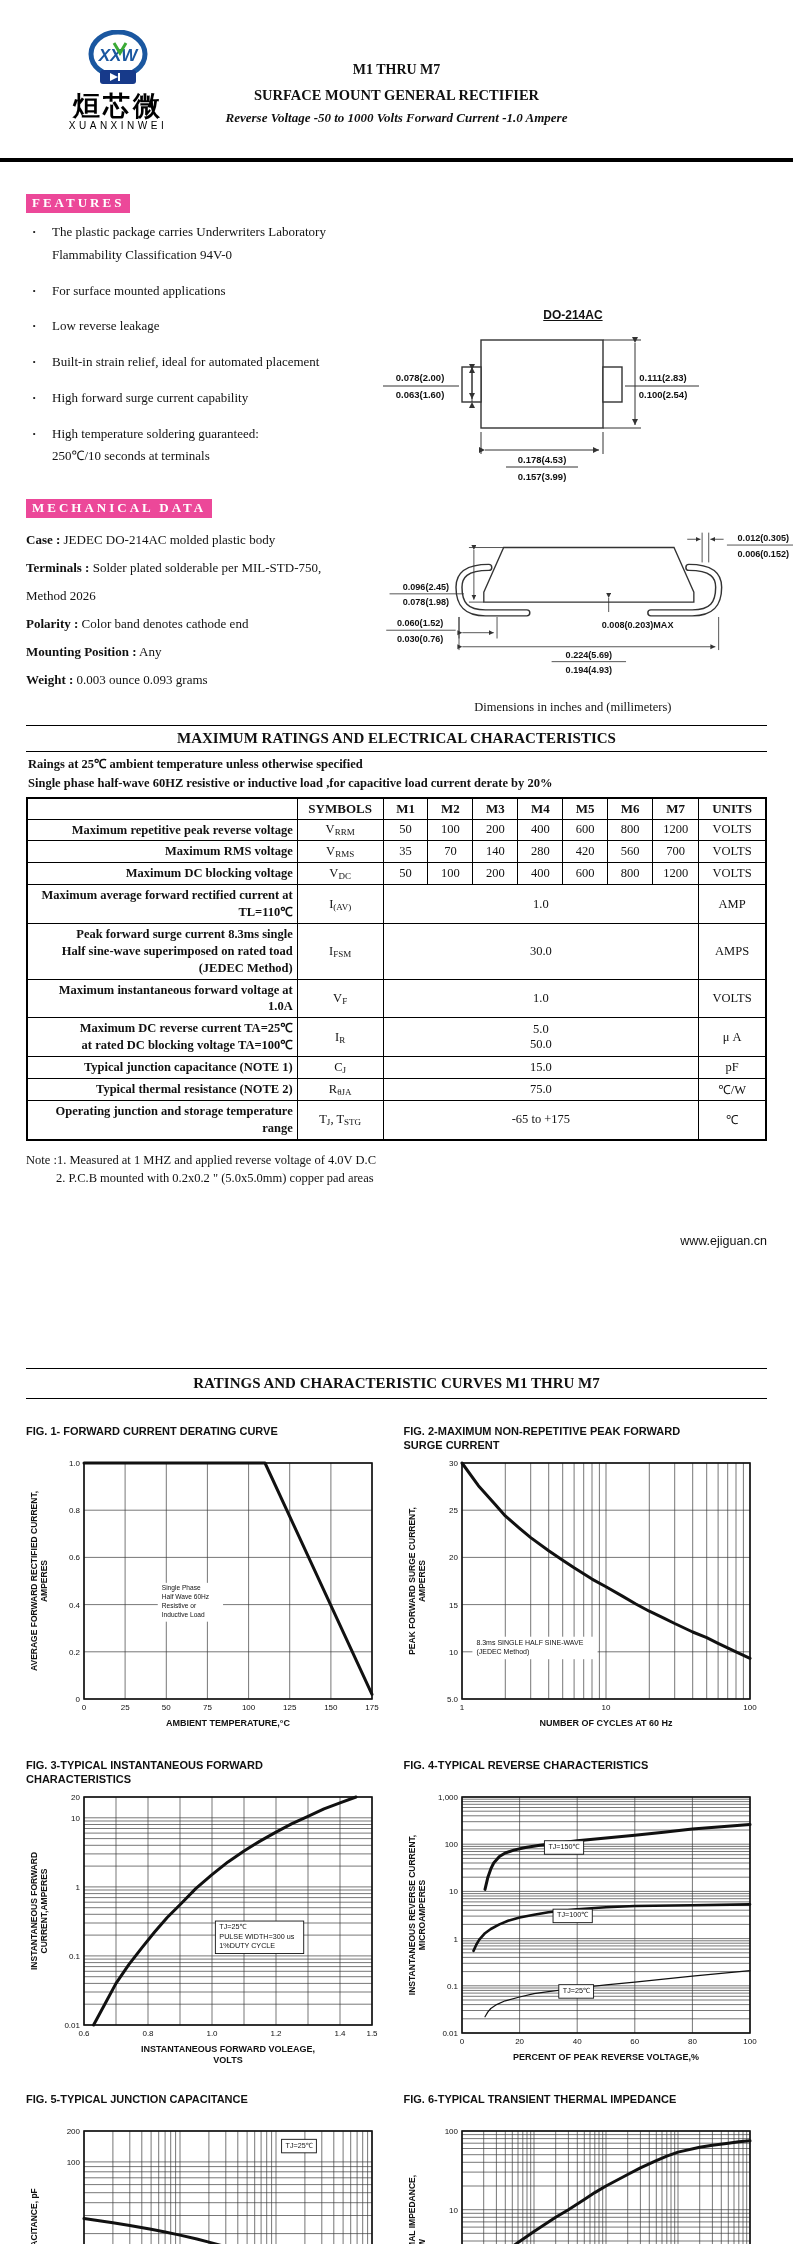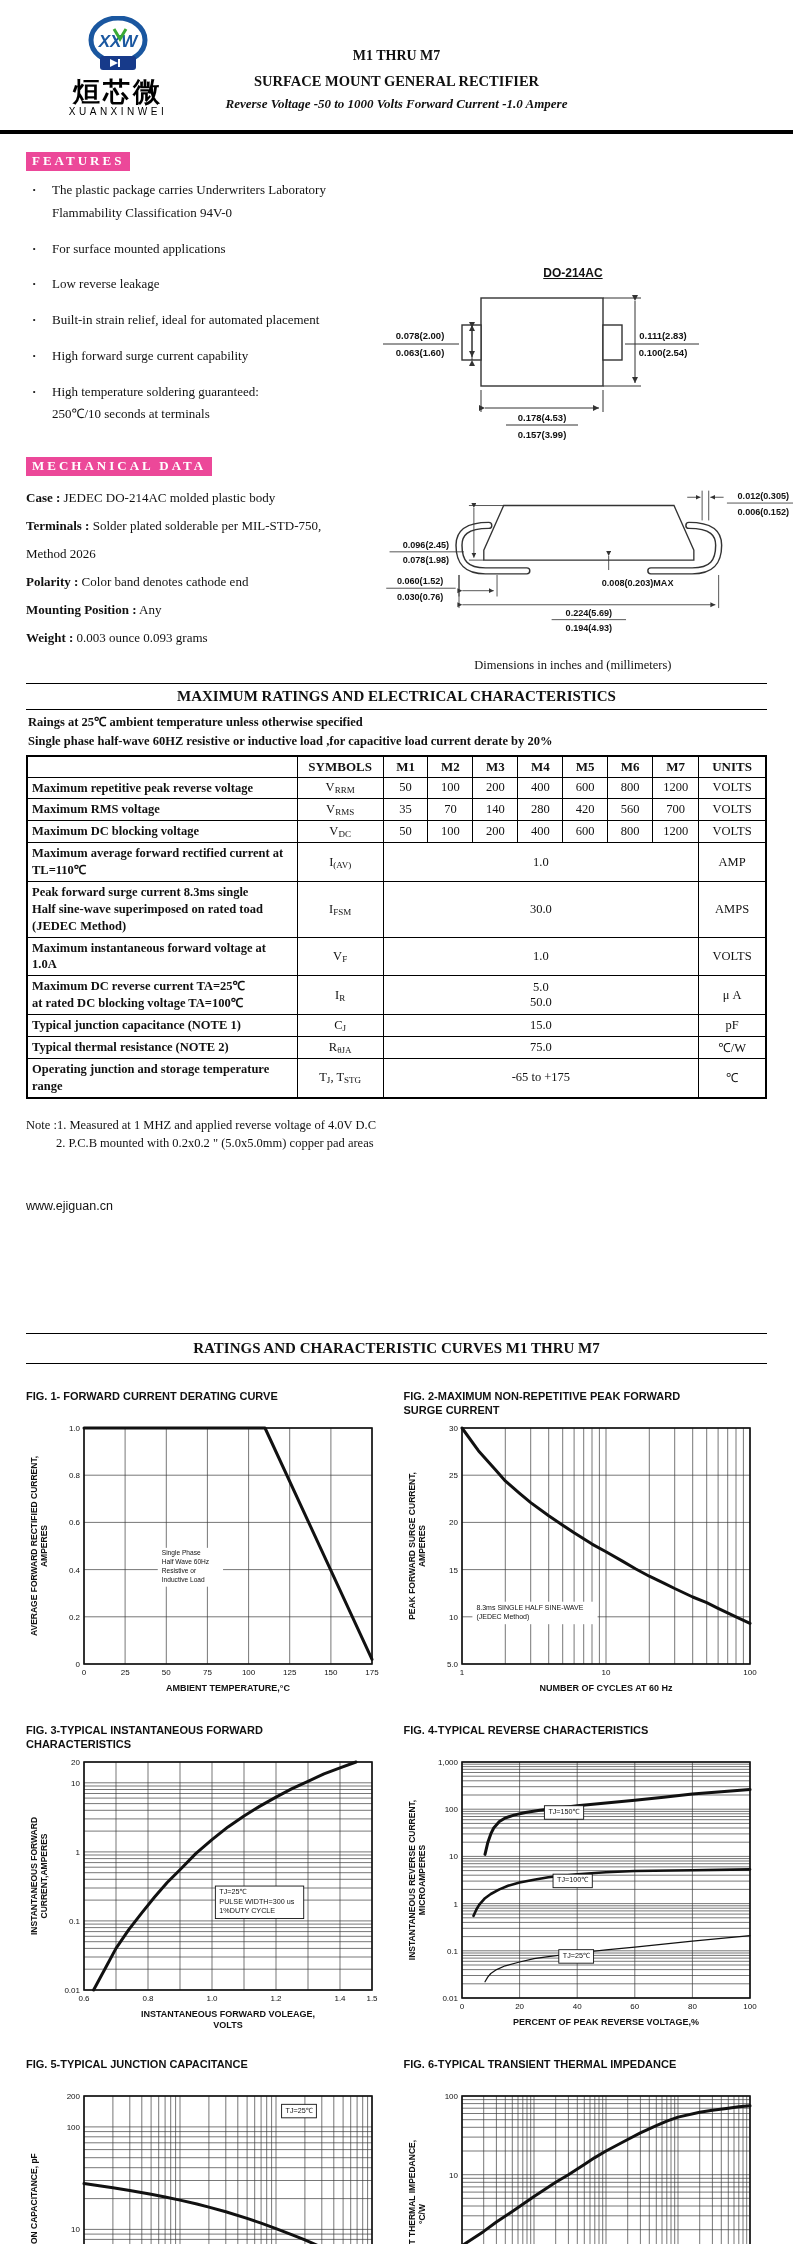--- a/index.html
+++ b/index.html
@@ -1,18 +1,18 @@
 <!DOCTYPE html>
 <html><head>
 <meta charset="utf-8">
 <style>
   html,body{margin:0;padding:0;background:#e8e8e8;}
   .page{width:793px;height:2244px;margin:0 auto;background:#fff;position:relative;
         font-family:"Liberation Serif",serif;color:#111;overflow:hidden;}
-  .inner{padding:4px 26px;}
+  .inner{padding:18px 26px;}
 
   
   .header{position:relative;padding-top:26px;min-height:92px;}
   .logo{position:absolute;left:32px;top:12px;width:120px;text-align:center;}
   .logo-cn{font-weight:bold;font-size:27px;letter-spacing:3px;line-height:1.05;color:#000;}
   .logo-en{font-size:10px;letter-spacing:3.5px;font-family:"Liberation Sans",sans-serif;color:#000;}
   .head-titles{text-align:center;}
   .h-part{font-weight:bold;font-size:14px;margin-top:18px;}
   .h-sub{font-weight:bold;font-size:14.5px;margin-top:9px;}
   .h-tag{font-style:italic;font-weight:bold;font-size:13px;margin-top:6px;}
@@ -32,29 +32,29 @@
   .pkg-caption{text-align:center;font-size:12.5px;margin-top:2px;}
   svg text{font-family:"Liberation Sans",sans-serif;}
 
   
   .sect-title{font-weight:bold;font-size:15px;text-align:center;padding:4px 0;
               border-top:1.5px solid #000;border-bottom:1.5px solid #000;margin-top:10px;}
   .conds{font-size:12.5px;line-height:1.5;margin:3px 0 4px 2px;font-weight:bold;}
   table.ratings{border-collapse:collapse;width:100%;border:2px solid #000;}
   table.ratings th,table.ratings td{border:1px solid #000;font-size:12.5px;padding:2px 4px;}
   table.ratings th{font-weight:bold;text-align:center;font-size:13px;}
-  td.param{font-weight:bold;text-align:left;white-space:pre-line;width:305px;line-height:1.35;}
+  td.param{font-weight:bold;text-align:right;white-space:pre-line;width:305px;line-height:1.35;}
   td.sym{text-align:center;width:80px;}
   td.sym .sub{font-size:9px;vertical-align:-2px;}
   td.val{text-align:center;width:40px;}
   td.val.span{white-space:pre-line;}
   td.units{text-align:center;width:62px;}
-  .notes{font-size:12.5px;margin-top:17px;line-height:1.5;}
+  .notes{font-size:12.5px;margin-top:10px;line-height:1.5;}
   .notes .n2{padding-left:30px;}
-  .weblink{display:block;text-align:left;font-family:"Liberation Sans",sans-serif;
+  .weblink{display:block;text-align:right;font-family:"Liberation Sans",sans-serif;
            font-size:12.5px;color:#111;text-decoration:none;}
   .weblink.mid{margin-top:46px;}
 
   
   .curves-head{font-weight:bold;font-size:15px;text-align:center;padding:6px 0;
                border-top:1.5px solid #000;border-bottom:1.5px solid #000;margin-top:120px;}
   .figgrid{display:grid;grid-template-columns:1fr 1fr;column-gap:14px;row-gap:16px;margin-top:26px;}
   .figcell{text-align:left;}
   .fig-caption{font-family:"Liberation Sans",sans-serif;font-weight:bold;font-size:11px;
                white-space:pre-line;min-height:28px;line-height:1.25;margin-bottom:2px;}

